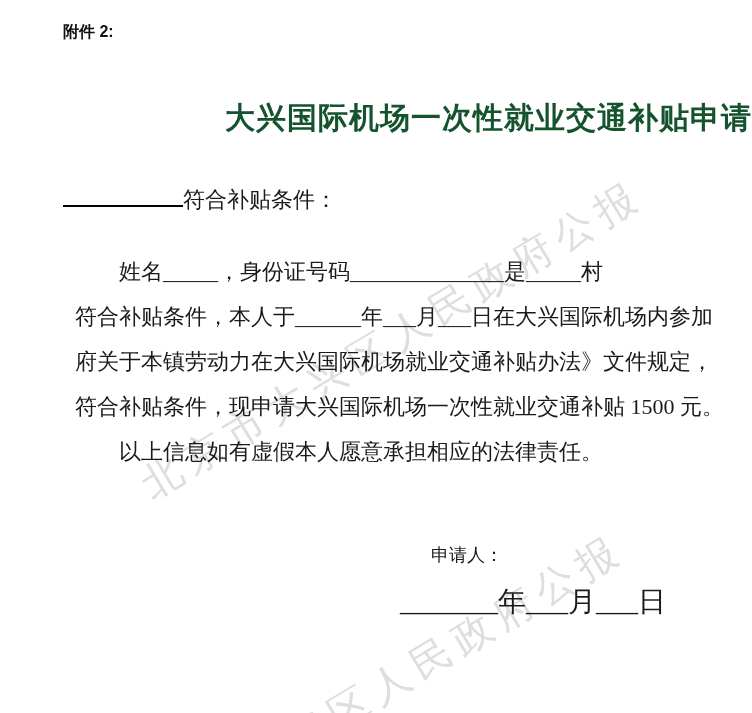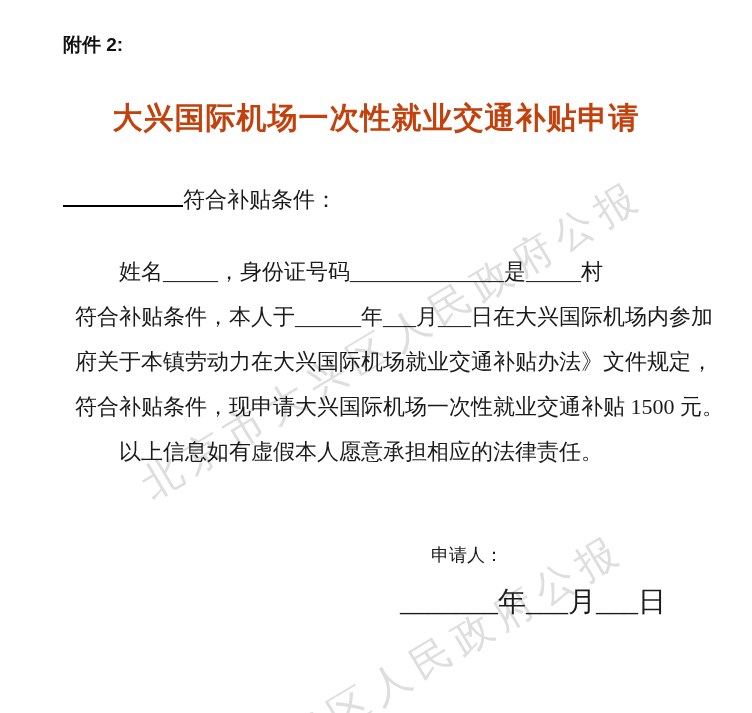--- a/index.html
+++ b/index.html
@@ -19,30 +19,30 @@
     color:#dedede;
     transform:rotate(-31deg);
     transform-origin:center center;
     user-select:none;
     pointer-events:none;
     font-family:"Liberation Serif","DejaVu Serif",serif;
   }
   .wm1{left:104px;top:312px;}
   .wm2{left:85px;top:666px;}
   .attachment{
-    position:absolute;left:63px;top:32px;
-    font-size:19px;font-weight:700;
+    position:absolute;left:63px;top:22px;
+    font-size:16px;font-weight:700;
     font-family:"Liberation Sans","DejaVu Sans",sans-serif;
     color:#111;
   }
   .title{
     position:absolute;left:0;right:0;top:98px;
-    margin:0;text-align:center;
+    margin:0;text-align:right;
     font-size:30px;font-weight:700;letter-spacing:1px;
-    color:#c2410c;
+    color:#14532d;
   }
   .salutation{
     position:absolute;left:63px;top:183px;
     font-size:22px;line-height:28px;white-space:nowrap;
   }
   .town-blank{
     display:inline-block;
     width:120px;height:22px;
     border-bottom:2.5px solid #000;
     vertical-align:baseline;

